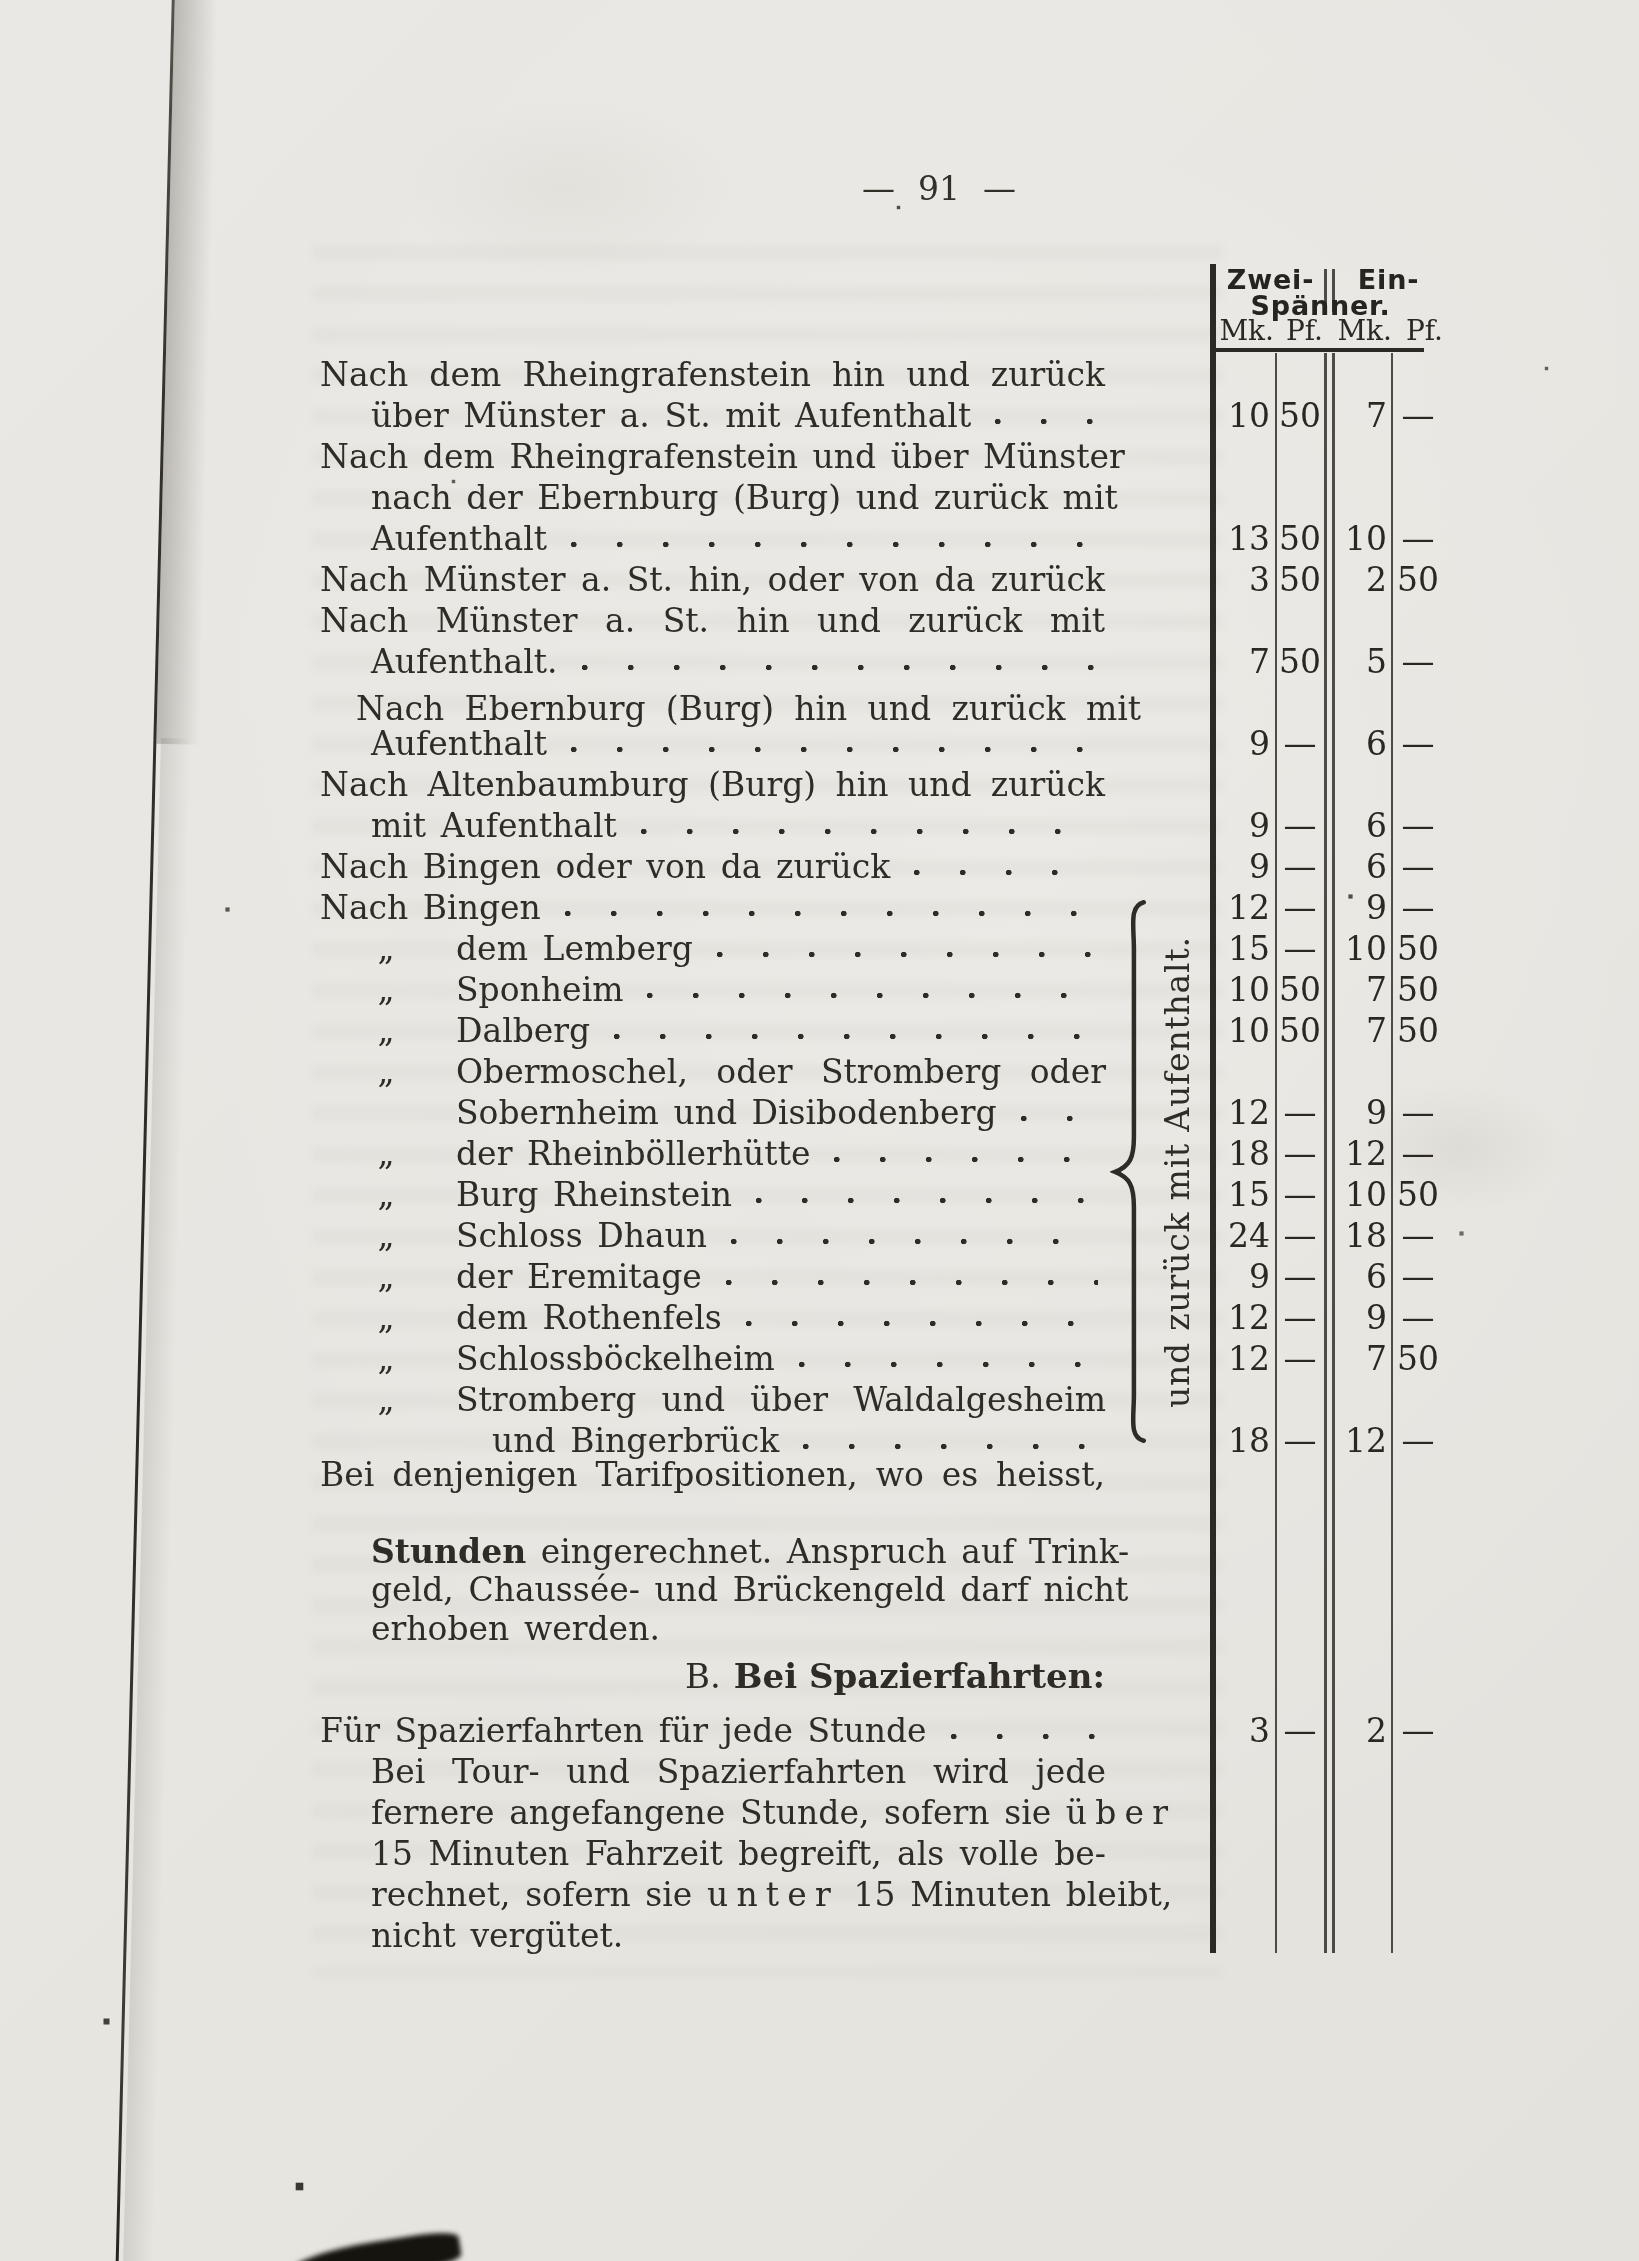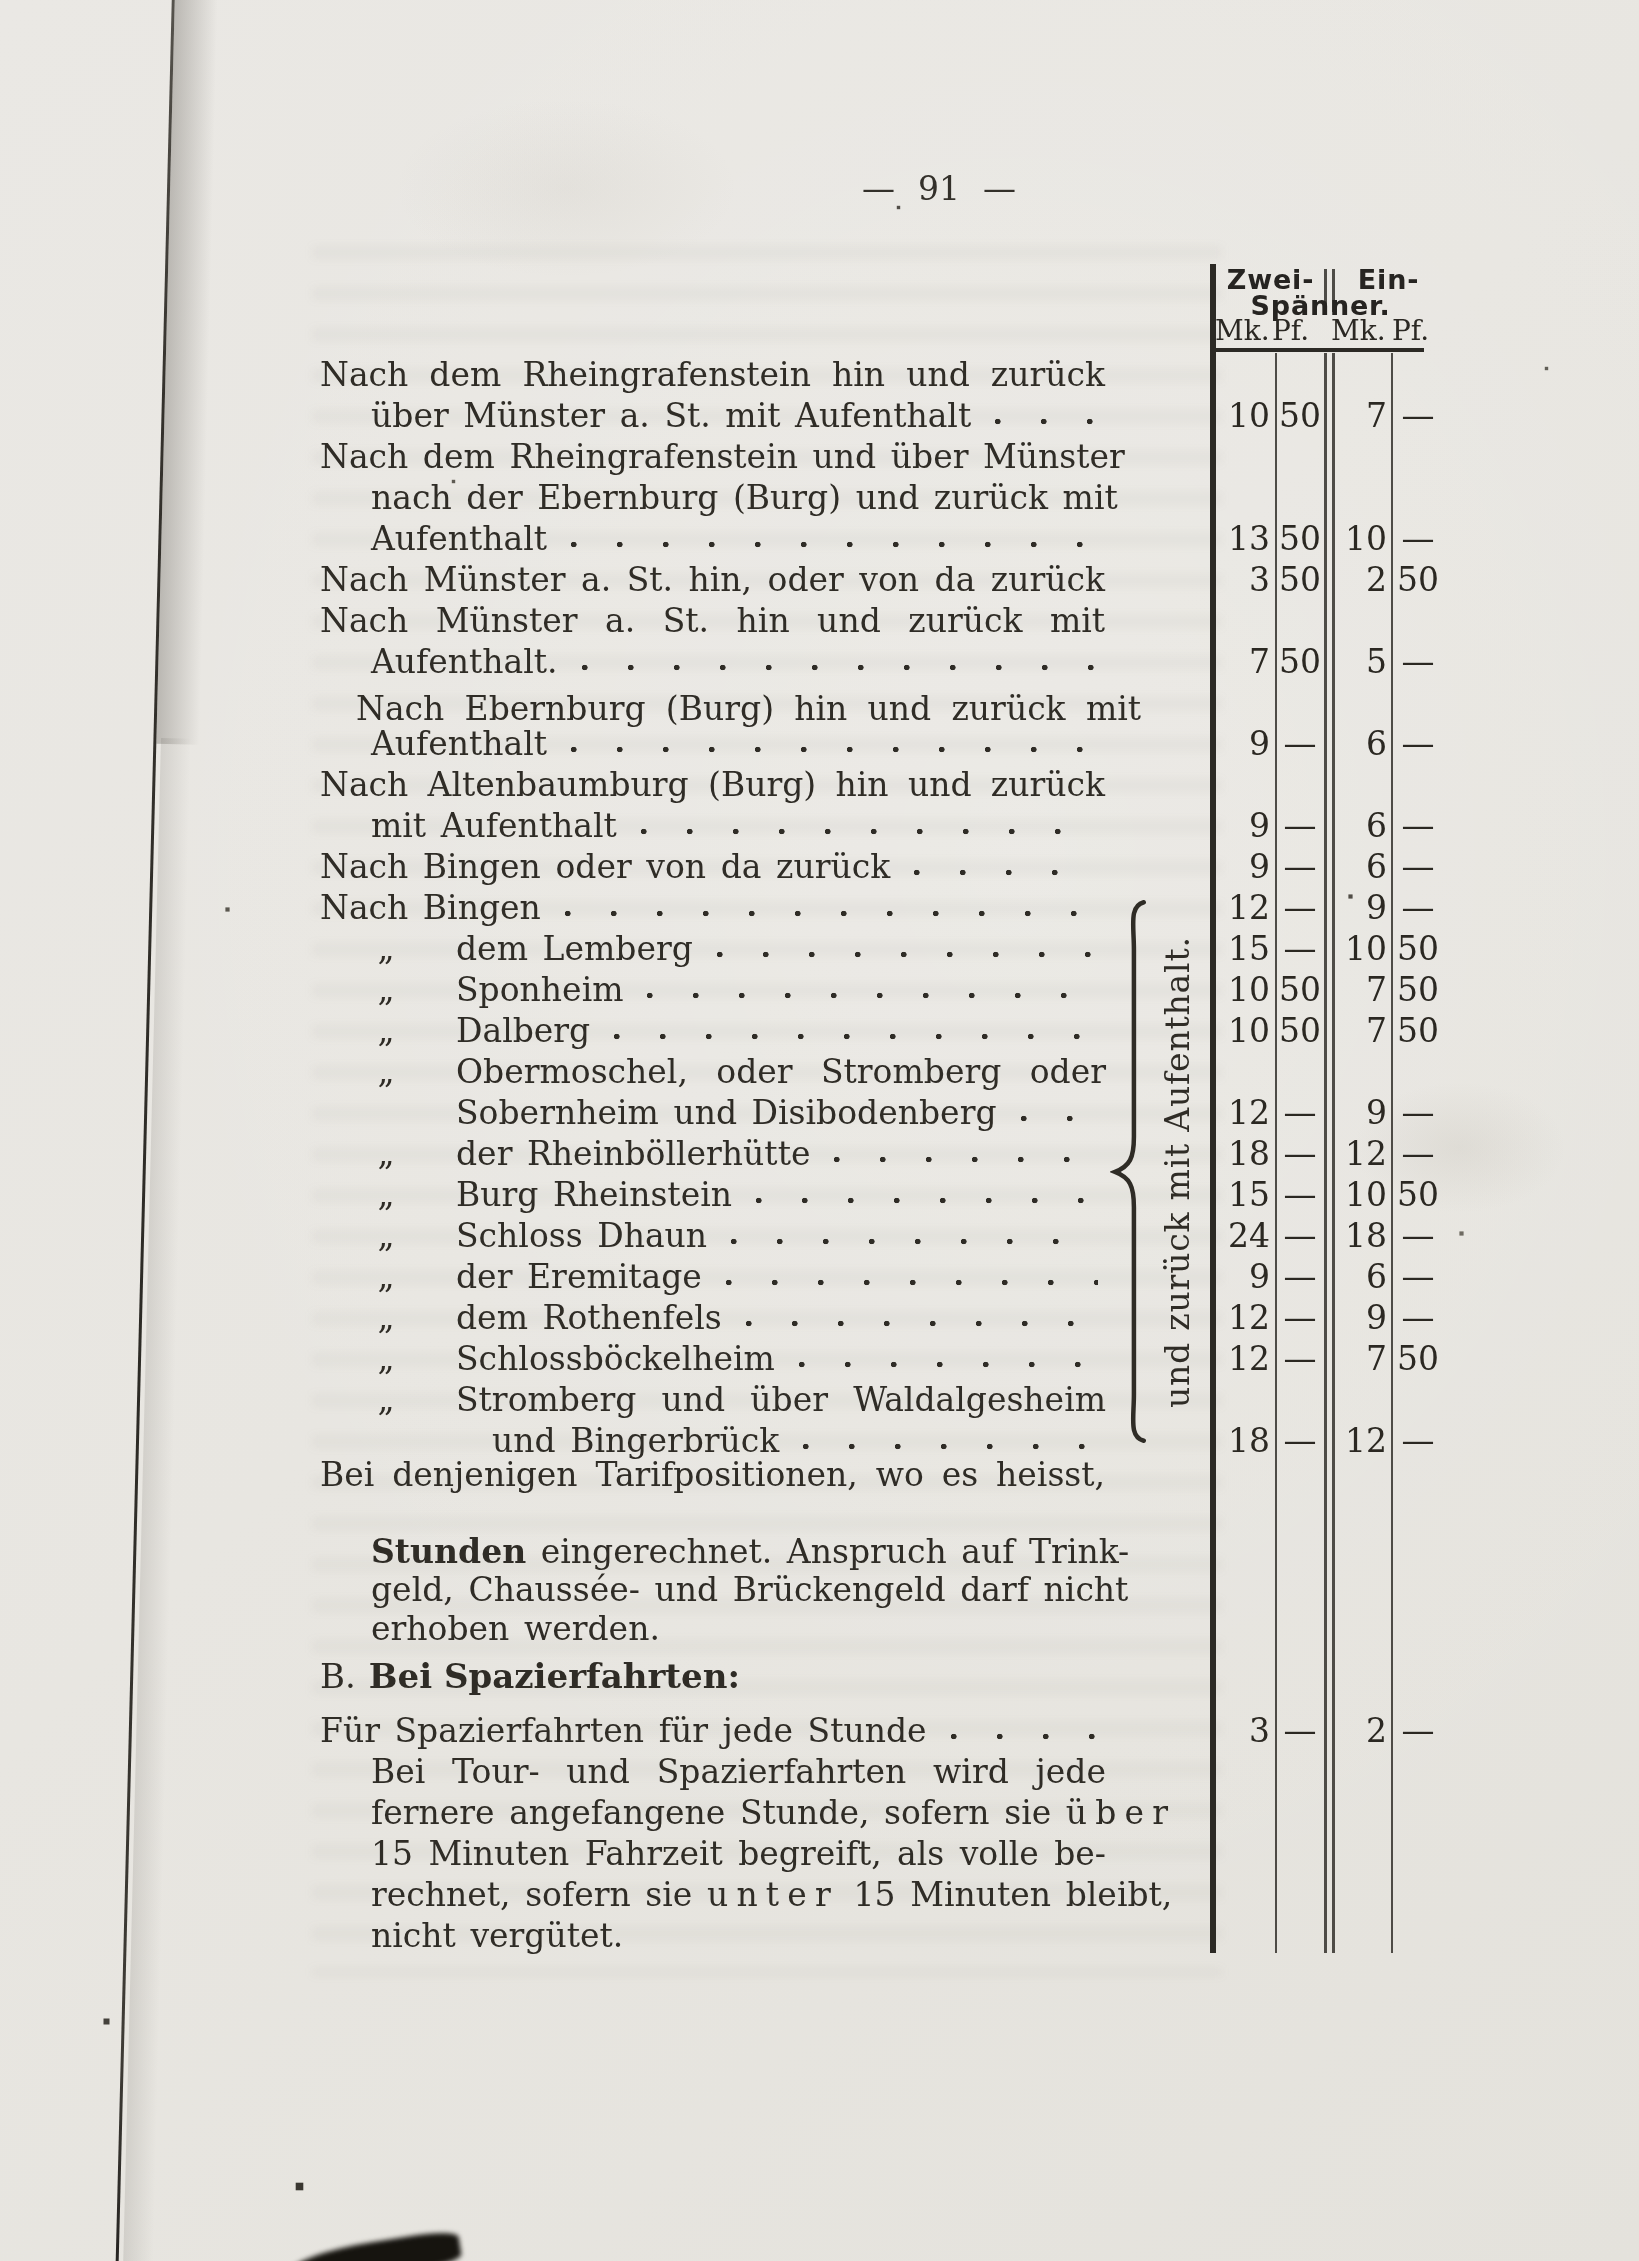--- a/index.html
+++ b/index.html
@@ -53,35 +53,35 @@
   .ls{letter-spacing:8.2px;}
   .dittoMark{display:inline-block;width:85px;padding-left:6.6px;box-sizing:border-box;}
   .leader{flex:1 1 auto;height:7.4px;margin:0 8.2px 10.7px 23px;align-self:flex-end;
     background-image:radial-gradient(circle at 3.7px 3.7px,#2f2c26 2.6px,rgba(0,0,0,0) 3.2px);
     background-size:46px 7.4px;background-repeat:repeat-x;}
   
   .rule{position:absolute;background:#2c2a25;}
   .rule.thin{opacity:0.82;}
   .colhead-sans{position:absolute;font-family:"DejaVu Sans",sans-serif;font-weight:700;
     font-size:27px;line-height:28px;text-align:center;color:#262421;letter-spacing:0.8px;}
-  .colhead-serif{position:absolute;font-size:28px;line-height:29.5px;text-align:left;color:#2b2823;}
+  .colhead-serif{position:absolute;font-size:28px;line-height:29.5px;text-align:right;color:#2b2823;}
   .val{position:absolute;height:41px;line-height:41px;font-size:33px;color:#2b2822;}
   .val.r{text-align:right;}
   .val.c{text-align:center;}
   
   .side-label{position:absolute;left:1146px;top:900px;width:64px;height:545px;
     writing-mode:vertical-rl;transform:rotate(180deg);
     font-size:33px;line-height:64px;text-align:center;letter-spacing:0.8px;color:#2f2c26;}
   .brace-svg{position:absolute;left:1110px;top:899px;}
   
   .pagenum{position:absolute;left:721px;top:168px;width:295px;height:41px;
     text-align:right;font-size:33px;line-height:41px;color:#33302a;}
   .pagenum .num{margin:0 23px;}
   .headingB{position:absolute;left:320px;top:1655px;width:785px;height:43px;
-    text-align:left;font-size:34px;line-height:43px;}
+    text-align:right;font-size:34px;line-height:43px;}
   .headingB .pfx{margin-right:13px;}
 </style>
 </head>
 <body>
 
 <div id="page">
 
   <div class="crease"></div>
   <div class="crease-shadow-top"></div>
   <div class="crease-shadow-mid"></div>

